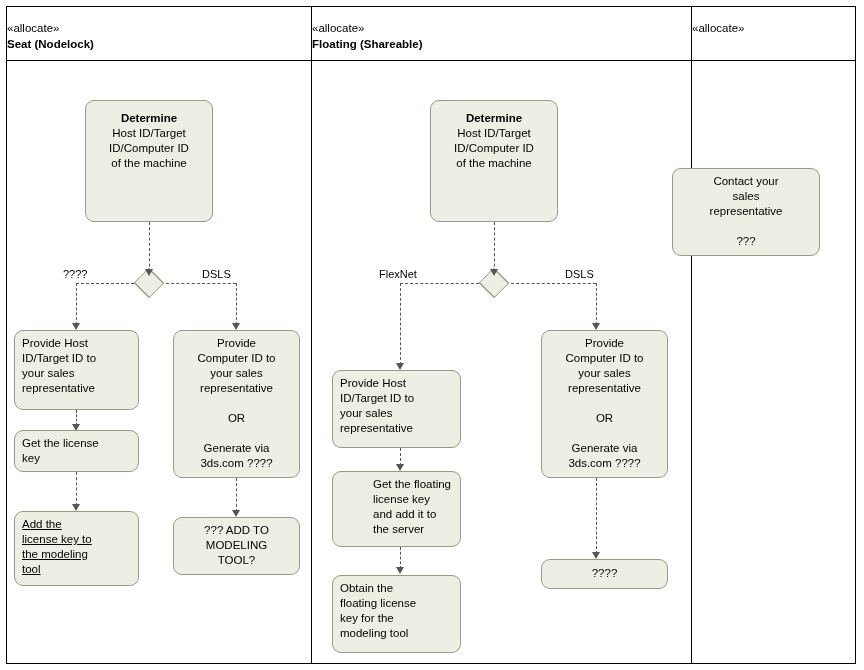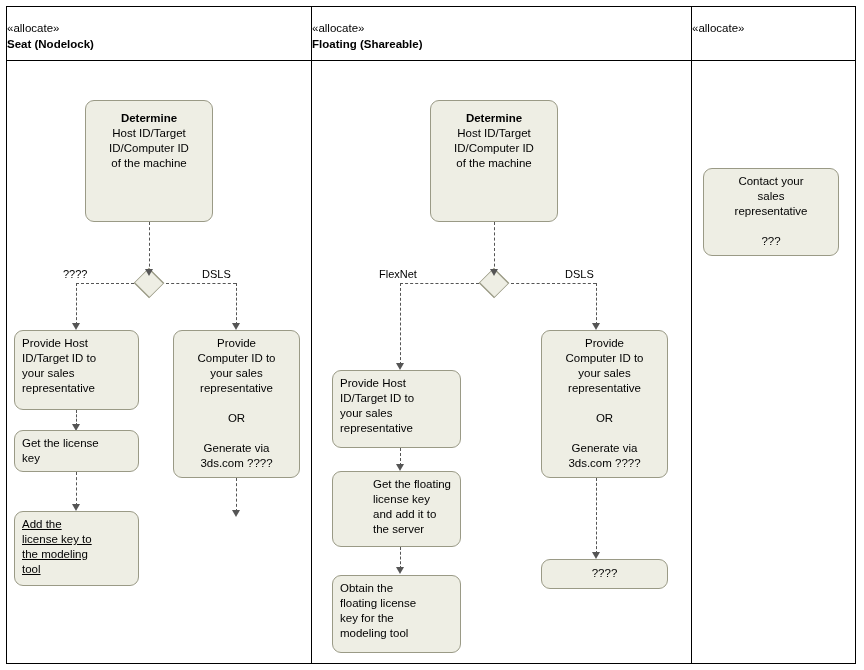--- a/index.html
+++ b/index.html
@@ -185,20 +185,25 @@
       <span class="ln">&nbsp;</span>
       <span class="ln">OR</span>
       <span class="ln">&nbsp;</span>
       <span class="ln">Generate via</span>
       <span class="ln">3ds.com ????</span>
     </div>
 
   <div class="dash-v" style="left:236px; top:478px; height:34px;"></div>
   <div class="arrow-down" style="left:232px; top:510px;"></div>
 
+  <div class="node center" style="left:173px; top:517px; width:127px; height:58px;">
+      <span class="ln">??? ADD TO</span>
+      <span class="ln">MODELING</span>
+      <span class="ln">TOOL?</span>
+    </div>
 
   <div class="node center" style="left:430px; top:100px; width:128px; height:122px; padding-top:10px;">
       <span class="ln bold">Determine</span>
       <span class="ln">Host ID/Target</span>
       <span class="ln">ID/Computer ID</span>
       <span class="ln">of the machine</span>
     </div>
 
   <div class="dash-v" style="left:494px; top:222px; height:55px;"></div>
   <div class="diamond" style="left:480px; top:275px;"></div>
@@ -253,21 +258,21 @@
       <span class="ln">3ds.com ????</span>
     </div>
 
   <div class="dash-v" style="left:596px; top:478px; height:76px;"></div>
   <div class="arrow-down" style="left:592px; top:552px;"></div>
 
   <div class="node center" style="left:541px; top:559px; width:127px; height:30px; padding-top:6px;">
       <span class="ln">????</span>
     </div>
 
-  <div class="node center" style="left:703px; top:168px; width:136px; height:88px;">
+  <div class="node center" style="left:672px; top:168px; width:148px; height:88px;">
       <span class="ln">Contact your</span>
       <span class="ln">sales</span>
       <span class="ln">representative</span>
       <span class="ln">&nbsp;</span>
       <span class="ln">???</span>
     </div>
 
 </div>
 
 </body></html>

